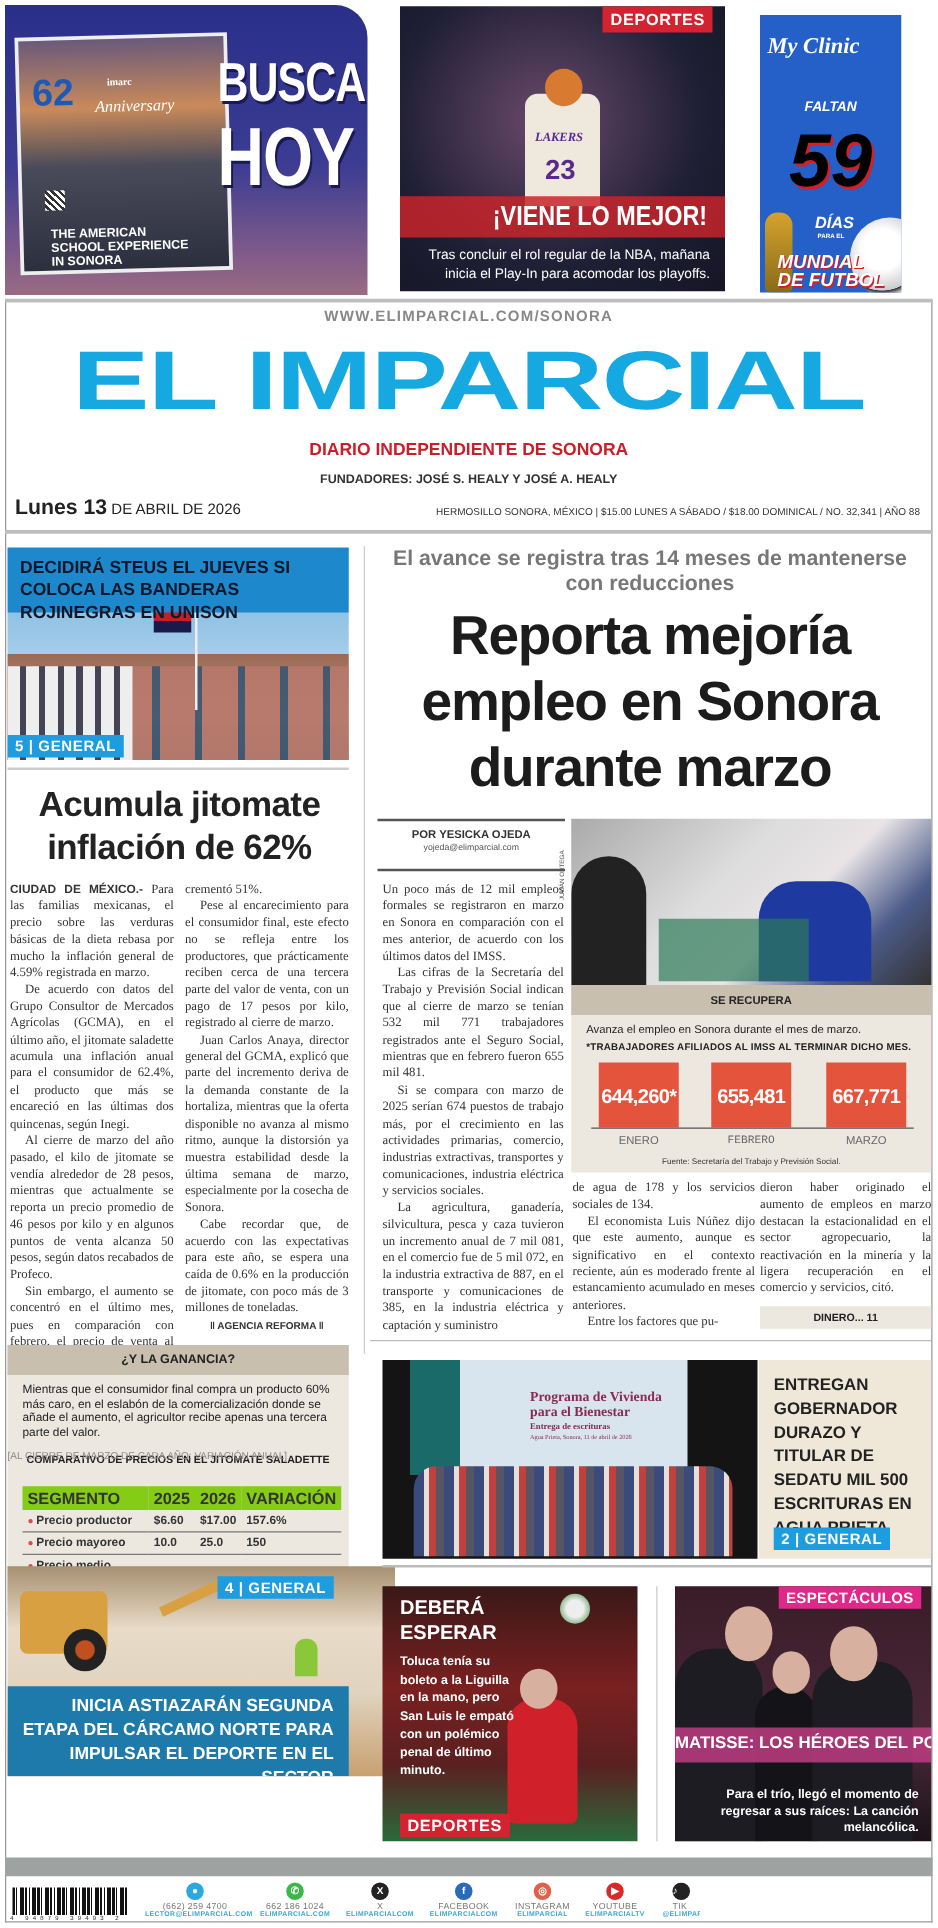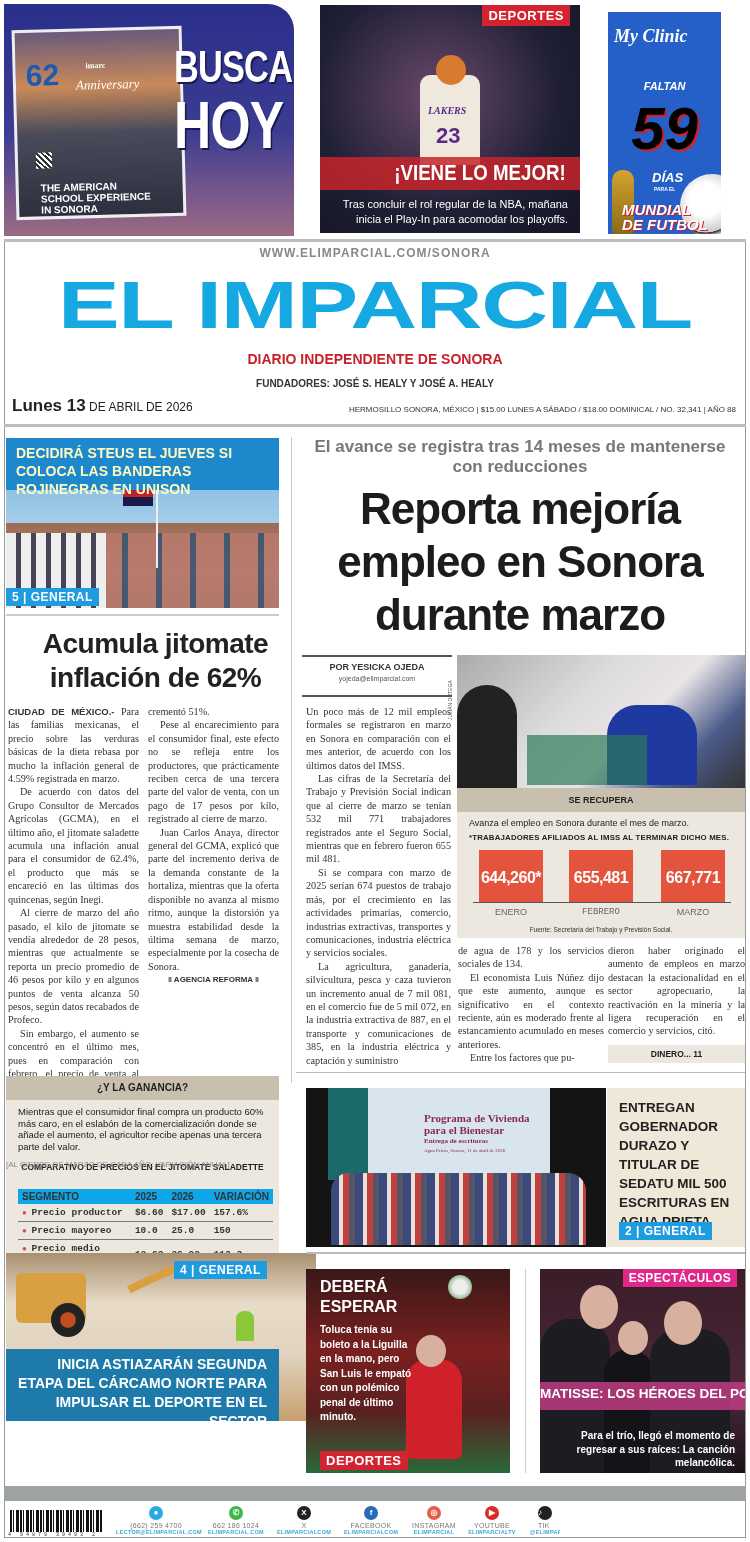--- a/index.html
+++ b/index.html
@@ -38,43 +38,43 @@
   .url { left: 0; top: 246px; width: 750px; text-align: center; font: bold 12px "Liberation Sans", sans-serif; color: #888; letter-spacing: 1px; }
   .logo { left: 0; top: 263px; width: 750px; text-align: center; font: 900 74px "Liberation Sans", sans-serif; color: #16a8e0; letter-spacing: -1px; line-height: 84px; transform: scaleX(1.25) scaleY(0.9); }
   .tagline { left: 0; top: 351px; width: 750px; text-align: center; font: bold 14px "Liberation Sans", sans-serif; color: #c8202a; }
   .founders { left: 0; top: 378px; width: 750px; text-align: center; font: bold 10px "Liberation Sans", sans-serif; color: #333; }
   .date { left: 12px; top: 396px; font: bold 17px "Liberation Sans", sans-serif; color: #222; }
   .date small { font-size: 12px; font-weight: normal; }
   .edition { right: 14px; top: 405px; font: 8px "Liberation Sans", sans-serif; color: #333; }
 
   
   .unison { left: 6px; top: 438px; width: 273px; height: 170px; background: linear-gradient(180deg,#6fb2e0 0%,#a4cde8 50%,#9a6a55 50%,#c09080 80%,#777 100%); overflow: hidden; }
-  .unison-head { left: 0; top: 0; width: 273px; height: 52px; background: #1e88cc; color: #fef9c3; font: bold 14px "Liberation Sans", sans-serif; padding: 6px 10px; line-height: 18px; }
+  .unison-head { left: 0; top: 0; width: 273px; height: 52px; background: #1e88cc; color: #0f172a; font: bold 14px "Liberation Sans", sans-serif; padding: 6px 10px; line-height: 18px; }
   .tag-blue { background: #1e9ce0; color: #fff; font: bold 12px "Liberation Sans", sans-serif; padding: 2px 6px; letter-spacing: 0.5px; }
   .flag { left: 117px; top: 50px; width: 30px; height: 18px; background: linear-gradient(180deg,#c0202a 50%,#1a1a4a 50%); }
   .pole { left: 150px; top: 50px; width: 2px; height: 80px; background: #eee; }
   .bldg { left: 0; top: 95px; width: 273px; height: 75px; background: repeating-linear-gradient(90deg,#b7786a 0 14px,#3a5570 14px 20px,#b7786a 20px 34px); opacity: .9; }
   .bldg-w { left: 0; top: 95px; width: 100px; height: 75px; background: repeating-linear-gradient(90deg,#eee 0 10px,#445 10px 15px); }
   .sep { left: 6px; width: 273px; height: 2px; background: #ccc; }
 
-  .h-jito { left: 6px; top: 627px; width: 275px; text-align: center; font: bold 28px "Liberation Sans", sans-serif; color: #222; line-height: 34px; letter-spacing: -0.5px; margin-left: 12px; }
+  .h-jito { left: 6px; top: 627px; width: 275px; text-align: center; font: bold 28px "Liberation Sans", sans-serif; color: #222; line-height: 34px; letter-spacing: -0.5px; }
   .col { font: 10.2px "Liberation Serif", serif; color: #333; line-height: 13.4px; text-align: justify; hyphens: auto; }
   .col p { text-indent: 12px; }
   .col p.first { text-indent: 0; }
   .dateline { font: bold 9.5px "Liberation Sans", sans-serif; }
   .credit { font: bold 8px "Liberation Sans", sans-serif; text-align: center; color: #333; margin-top: 2px; }
 
   .ganancia { left: 6px; top: 1076px; width: 273px; height: 206px; background: #ece8e0; }
   .gan-head { left: 0; top: 0; width: 273px; height: 24px; background: #c9bfae; text-align: center; font: bold 10px "Liberation Sans", sans-serif; line-height: 24px; color: #222; }
   .gan-txt { left: 12px; top: 30px; width: 252px; font: 9.5px "Liberation Sans", sans-serif; color: #222; line-height: 11.5px; }
   .gan-title { left: 0; top: 86px; width: 273px; text-align: center; font: bold 8.5px "Liberation Sans", sans-serif; color: #222; }
   .gan-sub { left: 0; top: 84px; width: 301px; text-align: left; font: 8px "Liberation Sans", sans-serif; color: #888; }
   table.gt { position: absolute; left: 12px; top: 113px; width: 255px; border-collapse: collapse; font: bold 9.5px "Liberation Sans", sans-serif; color: #333; }
-  table.gt th { background: #0ea5e9; text-align: left; font-size: 10px; padding: 2px 4px; }
-  table.gt td { padding: 3px 4px; border-bottom: 1px solid #777; font-family: Liberation Mono, monospace; }
+  table.gt th { background: #84cc16; text-align: left; font-size: 13px; padding: 2px 4px; }
+  table.gt td { padding: 3px 4px; border-bottom: 1px solid #777; }
   .dot { color: #d05050; font-size: 8px; }
   .gan-src { left: 0; top: 190px; width: 273px; text-align: center; font: 7px "Liberation Sans", sans-serif; color: #333; }
 
   .astia { left: 6px; top: 1253px; width: 310px; height: 168px; background: linear-gradient(180deg,#a89070 0%,#e8dcc8 30%,#e0d4c0 60%,#c8a070 100%); overflow: hidden; }
   .astia-head { left: 0; top: 96px; width: 273px; height: 72px; background: #1e7aaa; color: #fff; text-align: right; font: bold 14px "Liberation Sans", sans-serif; padding: 6px 12px; line-height: 19px; }
   .backhoe { left: 10px; top: 20px; width: 70px; height: 50px; background: #d8a040; border-radius: 6px; }
   .wheel { left: 45px; top: 50px; width: 34px; height: 34px; border-radius: 50%; background: radial-gradient(circle,#c05020 30%,#222 35%); }
 
   
   .vline { left: 291px; top: 437px; width: 1px; height: 646px; background: #ccc; }
@@ -204,20 +204,21 @@
 <div class="abs col" style="left:8px;top:705px;width:131px;">
   <p class="first"><span class="dateline">CIUDAD DE MÉXICO.-</span> <span>Para las familias mexicanas, el precio sobre las verduras básicas de la dieta rebasa por mucho la inflación general de 4.59% registrada en marzo.</span></p>
   <p>De acuerdo con datos del Grupo Consultor de Mercados Agrícolas (GCMA), en el último año, el jitomate saladette acumula una inflación anual para el consumidor de 62.4%, el producto que más se encareció en las últimas dos quincenas, según Inegi.</p>
   <p>Al cierre de marzo del año pasado, el kilo de jitomate se vendía alrededor de 28 pesos, mientras que actualmente se reporta un precio promedio de 46 pesos por kilo y en algunos puntos de venta alcanza 50 pesos, según datos recabados de Profeco.</p>
   <p>Sin embargo, el aumento se concentró en el último mes, pues en comparación con febrero, el precio de venta al comprador final se in-</p>
 </div>
 <div class="abs col" style="left:148px;top:705px;width:131px;">
   <p class="first">crementó 51%.</p>
   <p>Pese al encarecimiento para el consumidor final, este efecto no se refleja entre los productores, que prácticamente reciben cerca de una tercera parte del valor de venta, con un pago de 17 pesos por kilo, registrado al cierre de marzo.</p>
   <p>Juan Carlos Anaya, director general del GCMA, explicó que parte del incremento deriva de la demanda constante de la hortaliza, mientras que la oferta disponible no avanza al mismo ritmo, aunque la distorsión ya muestra estabilidad desde la última semana de marzo, especialmente por la cosecha de Sonora.</p>
+  <p>Cabe recordar que, de acuerdo con las expectativas para este año, se espera una caída de 0.6% en la producción de jitomate, con poco más de 3 millones de toneladas.</p>
   <div class="credit">‖ AGENCIA REFORMA ‖</div>
 </div>
 
 <div class="abs ganancia">
   <div class="abs gan-head">¿Y LA GANANCIA?</div>
   <div class="abs gan-txt">Mientras que el consumidor final compra un producto 60% más caro, en el eslabón de la comercialización donde se añade el aumento, el agricultor recibe apenas una tercera parte del valor.</div>
   <div class="abs gan-title">COMPARATIVO DE PRECIOS EN EL JITOMATE SALADETTE</div>
   <div class="abs gan-sub">[AL CIERRE DE MARZO DE CADA AÑO; VARIACIÓN ANUAL]</div>
   <table class="gt">
     <thead>

